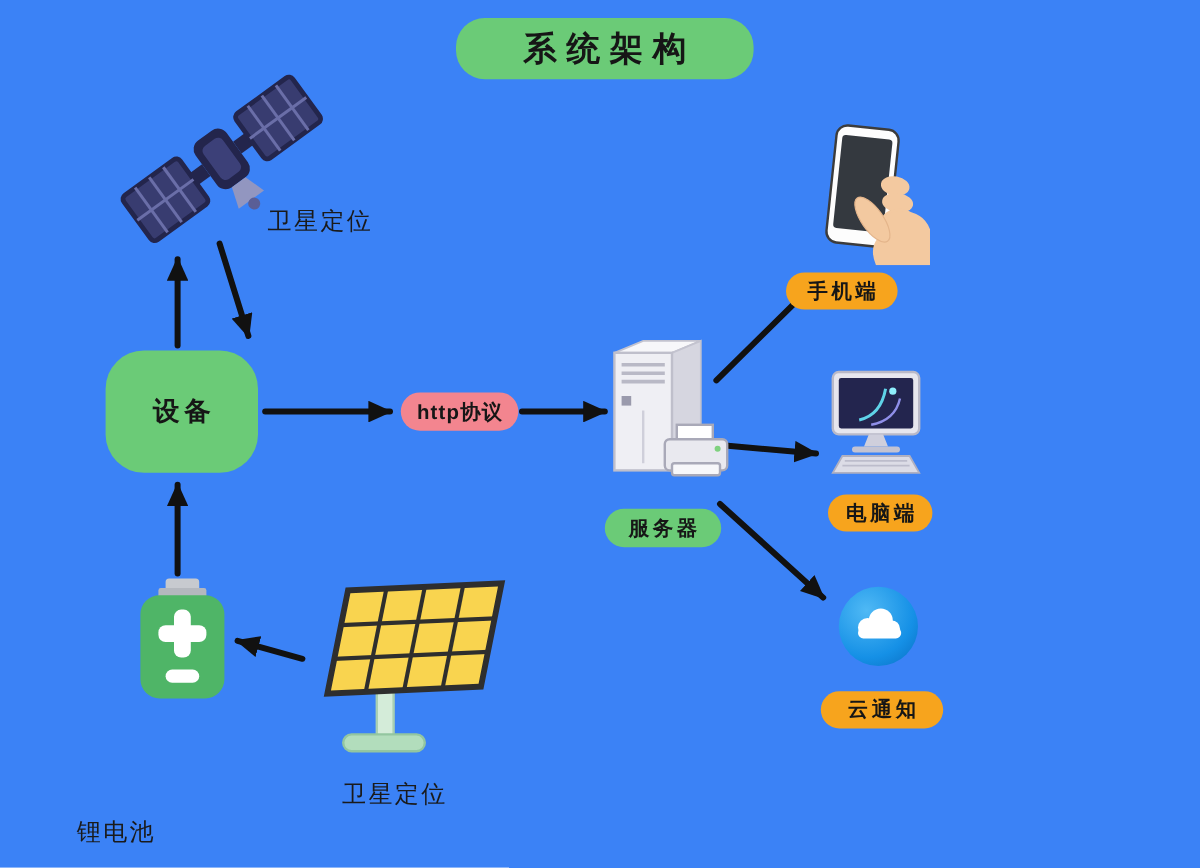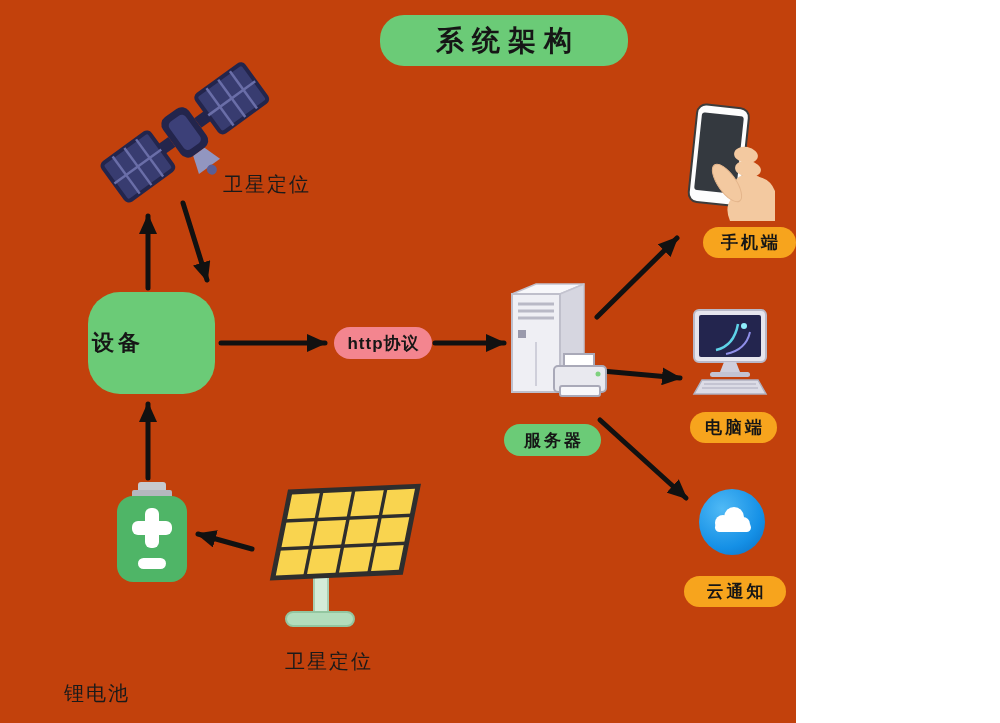--- a/index.html
+++ b/index.html
@@ -1,51 +1,51 @@
 <!DOCTYPE html>
 <html style="--green: #6BCB77; --pink: #F3858F; --orange: #F7A41D; --ink: #161616; --arrow: #111111;"><head>
 <meta charset="utf-8">
 <style>
   * { margin:0; padding:0; box-sizing:border-box; }
   html,body { width:1000px; height:723px; }
   body {
     font-family:"Liberation Sans","DejaVu Sans",sans-serif;
     background:#ffffff; color:#1a1a1a;
   }
-  .canvas { position:relative; width:796px; height:723px; background:#c2410c; overflow:hidden; }
+  .canvas { position:relative; width:1000px; height:723px; background:#3b82f6; overflow:hidden; }
   .abs { position:absolute; }
 
   .arrows { position:absolute; left:0; top:0; }
   .arrow { stroke:var(--arrow,#111); stroke-width:5; stroke-linecap:round; marker-end:url(#ah); }
 
   .title-banner {
     position:absolute; left:380px; top:15px; width:248px; height:51px;
     background:var(--green,#6BCB77); border-radius:24px;
     display:flex; align-items:center; justify-content:center;
     font-size:28px; font-weight:700; letter-spacing:8px; color:var(--ink,#161616);
     text-indent:8px;
   }
 
   .device-box {
     position:absolute; left:88px; top:292px; width:127px; height:102px;
     background:var(--green,#6BCB77); border-radius:32px;
-    display:flex; align-items:center; justify-content:flex-start;
+    display:flex; align-items:center; justify-content:center;
     font-size:22px; font-weight:700; letter-spacing:4px; color:var(--ink,#161616);
     text-indent:4px;
   }
 
   .pill {
     position:absolute; height:32px; border-radius:16px;
     display:flex; align-items:center; justify-content:center;
     font-size:17px; font-weight:700; color:var(--ink,#161616); letter-spacing:3px;
     text-indent:3px;
   }
   .pill-http   { left:334px; top:327px; width:98px;  background:var(--pink,#F3858F); letter-spacing:1px; text-indent:1px;text-align:center; }
   .pill-server { left:504px; top:412px; width:97px;  background:var(--green,#6BCB77);margin-top:12px; }
-  .pill-phone  { left:703px; top:227px; width:93px;  height:31px; background:var(--orange,#F7A41D); }
+  .pill-phone  { left:655px; top:227px; width:93px;  height:31px; background:var(--orange,#F7A41D); }
   .pill-pc     { left:690px; top:412px; width:87px;  height:31px; background:var(--orange,#F7A41D); }
   .pill-cloud  { left:684px; top:576px; width:102px; height:31px; background:var(--orange,#F7A41D);justify-content:center; }
 
   .plain-label { position:absolute; font-size:20px; letter-spacing:2px; color:#1a1a1a; }
 </style>
 </head>
 <body>
 
 <div class="canvas">
 

